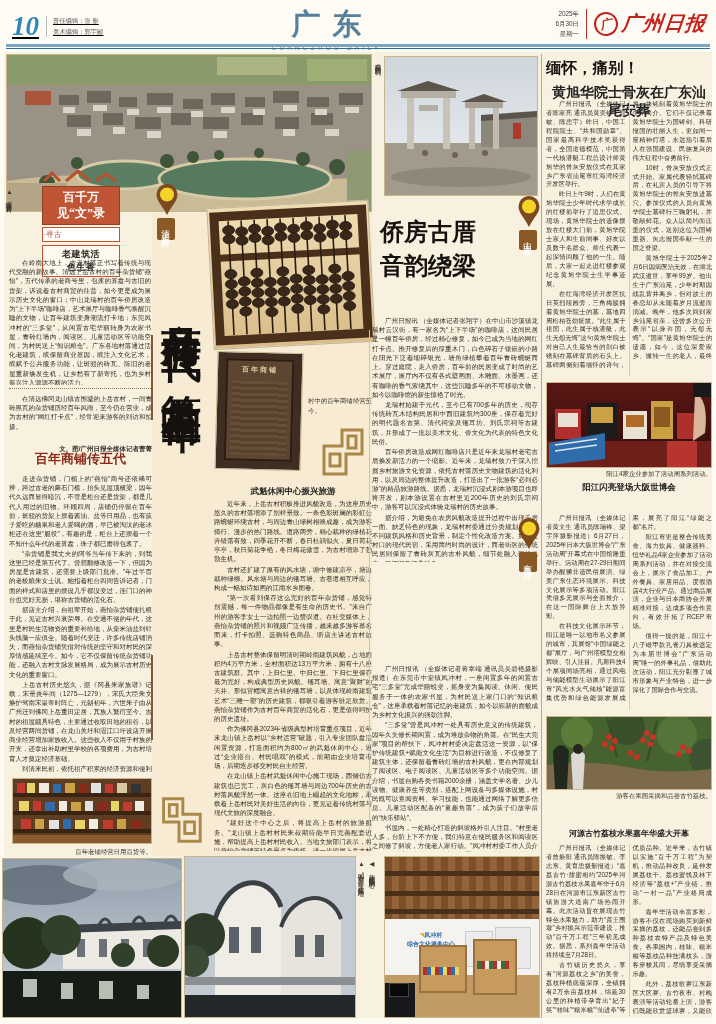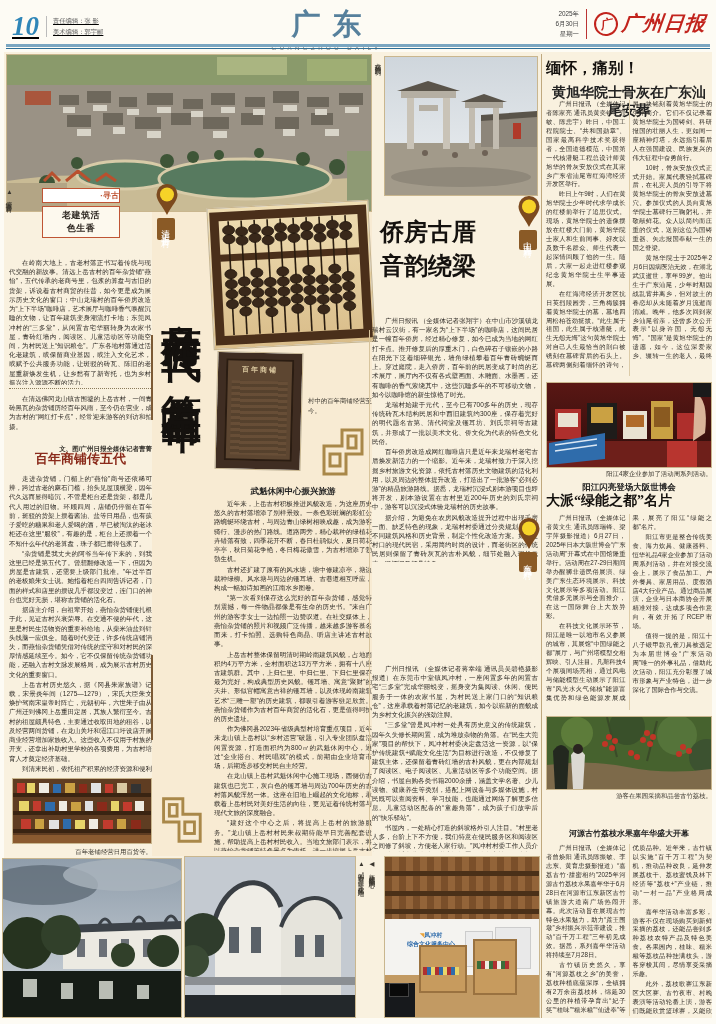--- a/index.html
+++ b/index.html
@@ -32,21 +32,21 @@
   .subhead-red{font-family:"Liberation Serif","DejaVu Serif",serif;font-weight:700;color:#8a2a1a;text-align:center;}
   .kicker{font-weight:700;color:#222;text-align:center;}
   .bighead{font-family:"Liberation Serif","DejaVu Serif",serif;font-weight:900;color:#14110e;}
   .vhead{writing-mode:vertical-rl;font-family:"Liberation Serif","DejaVu Serif",serif;
          font-weight:900;font-size:40px;color:#14110e;letter-spacing:5px;line-height:1.12;}
   .pinlabel{writing-mode:vertical-rl;background:#8a5a26;color:#fff;font-size:8.5px;letter-spacing:2px;
             padding:5px 3px;border-radius:2px;}
   .pinline{position:absolute;width:2px;background:#8a5a26;}
   .badge-main{background:#bf5535;border:1px solid #93401f;color:#fff;text-align:center;
               font-family:"Liberation Serif",serif;font-weight:900;font-size:12px;line-height:1.3;padding:3px 2px;}
-  .badge-tag{background:#fff;border:1px solid #bf5535;color:#bf5535;font-weight:700;text-align:right;font-size:8px;padding:1px 0;margin-top:2px;}
+  .badge-tag{background:#fff;border:1px solid #bf5535;color:#bf5535;font-weight:400;text-align:left;font-size:8px;padding:1px 0;margin-top:2px;}
   .badge-sub{background:#fdf9ee;border:1.5px solid #bf5535;color:#2c2620;font-weight:900;text-align:center;font-size:9px;padding:2px 16px;margin-top:3px;letter-spacing:0.5px;}
   .dotted{border-top:1px dotted #8a7a5a;}
   .byline{font-size:6.5px;font-weight:700;color:#33302a;text-align:right;}
   .wallsign{font-size:6px;color:#2f6cab;font-weight:700;text-align:center;line-height:1.5;}
 </style>
 </head>
 <body>
 
 <div class="page">
 
@@ -143,20 +143,24 @@
       <rect x="0" y="128" width="60" height="30" fill="#b3a585"></rect>
       <rect x="340" y="96" width="26" height="62" fill="#8e9a74"></rect>
     </svg>
   </div>
   <div class="abs vcap" style="left:4px;top:188px;height:80px;">▲俯瞰上岳古村。</div>
 
   <div class="abs" style="left:42px;top:168px;width:78px;">
     <svg width="78" height="12" viewBox="0 0 78 12">
       <path d="M2 11 L10 3 L18 11 M24 11 L36 1 L48 11 M54 11 L64 4 L74 11" stroke="#b9502e" stroke-width="3" fill="none"></path>
     </svg>
+    <div class="badge-main">
+      <span>百千万</span><br>
+      <span>见“文”录</span>
+    </div>
     <div class="badge-tag">·寻古</div>
     <div class="badge-sub">老建筑活色生香</div>
   </div>
 
   <div class="abs body-txt" style="left:9px;top:258px;width:142px;height:127px;">
     <p style="text-indent:13px;">在岭南大地上，古老村落正书写着传统与现代交融的新故事。清远上岳古村的百年杂货铺“燕怡”，五代传承的老商号里，包浆的算盘与古旧的货架，诉说着古村商贸的往昔，如今更是成为展示历史文化的窗口；中山龙瑞村的百年侨房改造为“上下半场”咖啡店，艺术展厅与咖啡香气唤醒沉睡的文物，让百年建筑变身潮流打卡地；东莞凤冲村的“三多堂”，从闲置古宅华丽转身为农家书屋，青砖红墙内，阅读区、儿童活动区等功能空间，为村民送上“知识粮仓”。广东各地村落通过活化老建筑，或保留商业基因，或注入文化艺术，或赋予公共服务功能，让斑驳的砖瓦、陈旧的老屋重新焕发生机，让乡愁有了新寄托，也为乡村振兴注入源源不断的活力。</p>
   </div>
   <div class="abs dotted" style="left:9px;top:388px;width:142px;"></div>
 
   <div class="abs body-txt" style="left:9px;top:394px;width:143px;height:50px;">
@@ -582,21 +586,20 @@
           <line x1="8" y1="62" x2="50" y2="56"></line>
           <line x1="8" y1="68" x2="50" y2="62"></line>
         </g>
       <rect x="120" y="58" width="30" height="26" fill="#b8352f"></rect>
       <path d="M148 10 q14 6 10 40 l-12 8 Z" fill="#d9b59a"></path>
       <rect x="146" y="0" width="18" height="14" fill="#1a1a1a"></rect>
     </svg>
   </div>
   <div class="abs cap" style="left:546px;top:470px;width:166px;text-align:right;">阳江4家企业参加了活动周系列活动。</div>
   <div class="abs kicker" style="left:546px;top:482px;width:166px;font-size:8.5px;">阳江闪亮登场大阪世博会</div>
-  <div class="abs bighead" style="left:546px;top:492px;width:166px;font-size:14px;">大派“绿能之都”名片</div>
   <div class="abs body-txt twocol" style="left:546px;top:514px;width:166px;height:196px;font-size:6.3px;">
       <p>广州日报讯 （全媒体记者黄文生 通讯员陈瑞锋、梁宇萍摄影报道）6月27日，2025年日本大阪世博会“广东活动周”开幕式在中国馆隆重举行。活动周在27-29日期间举办醒狮非遗民俗展演、绿美广东生态环境展示、科技文化展示等多项活动。阳江凭借多元展示与全面推介，在这一国际舞台上大放异彩。</p>
       <p>在科技文化展示环节，阳江是唯一以地市名义参展的城市，其展馆“中国绿能之都”展厅，与广州塔模型交相辉映、引人注目。凡斯科技4个展项同场亮相，通过风电与储能模型生动展示了阳江市“风光水火气储核”能源富集优势和绿色能源发展成果，展亮了阳江“绿能之都”名片。</p>
       <p>阳江市更是整合传统美食、海力炊具、健康器料、恒华礼品4家企业参加了活动周系列活动，并在对接交流会上，展示了食品加工、户外餐具、家居用品、度假酒店4大行业产品。通过商品展演，企业与日本商协会开展精准对接，达成多项合作意向，有效开拓了RCEP市场。</p>
       <p>值得一提的是，阳江十八子锻甲款孔雀刀具被选定为本届世博会“广东活动周”唯一的外事礼品，借助此次活动，阳江充分彰显了城市形象与产业特色，进一步深化了国际合作与交流。</p>
     </div>
 
   <div class="abs photo" style="left:546px;top:716px;width:166px;height:74px;">
     <svg width="164" height="72" viewBox="0 0 164 72">
       <rect width="164" height="72" fill="#46622e"></rect>

